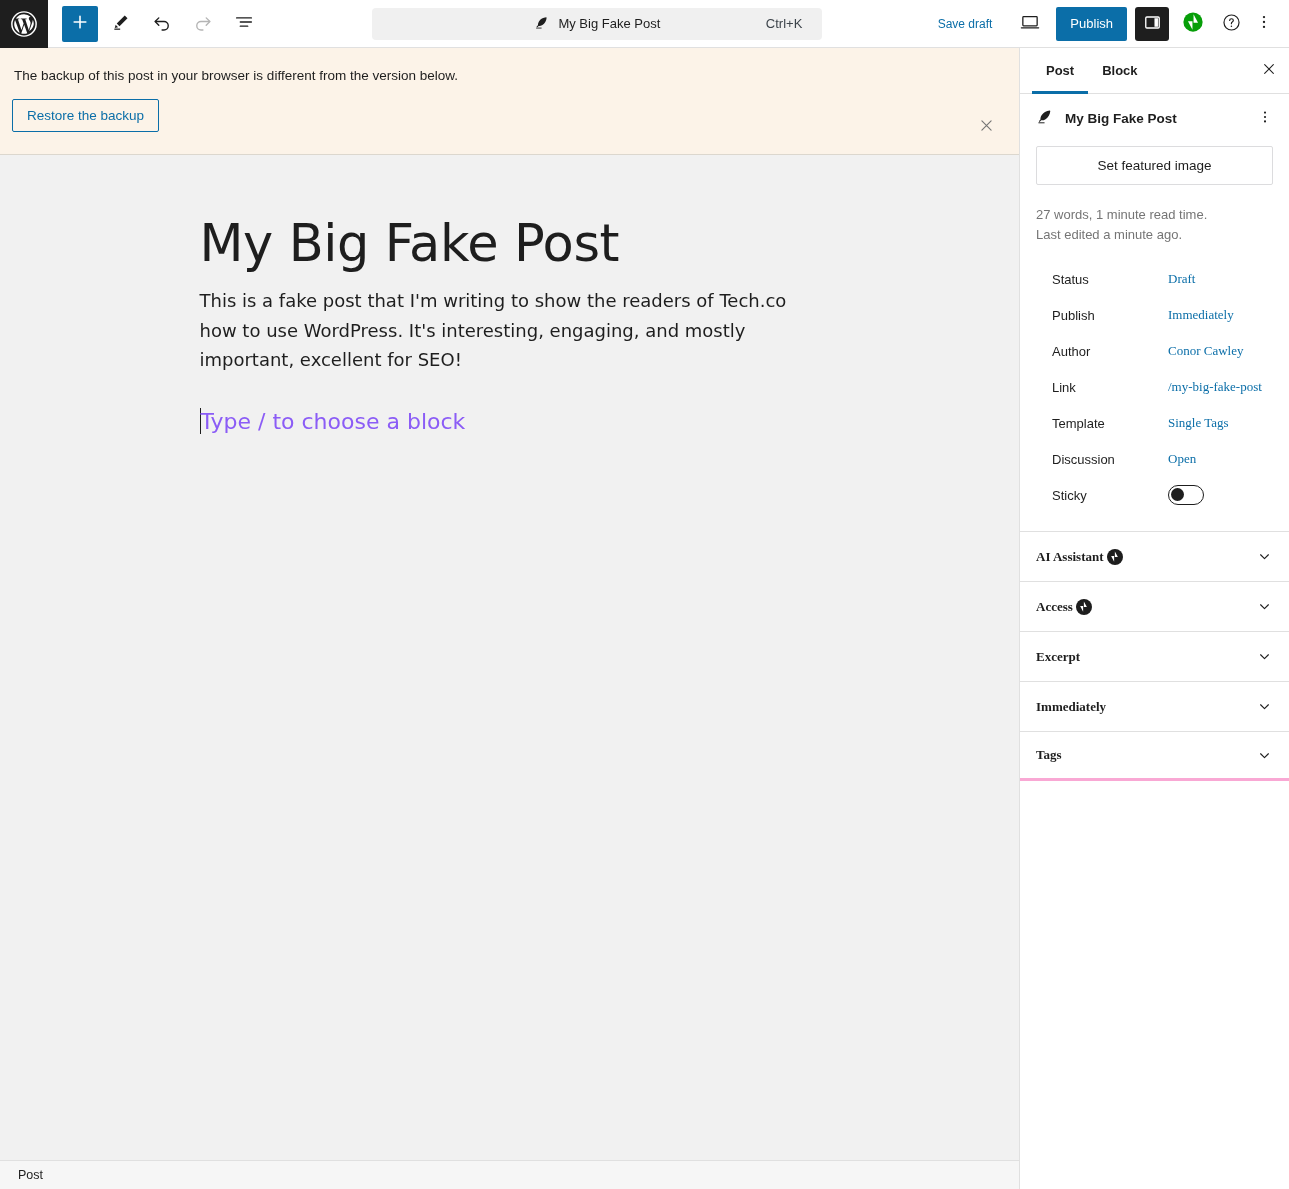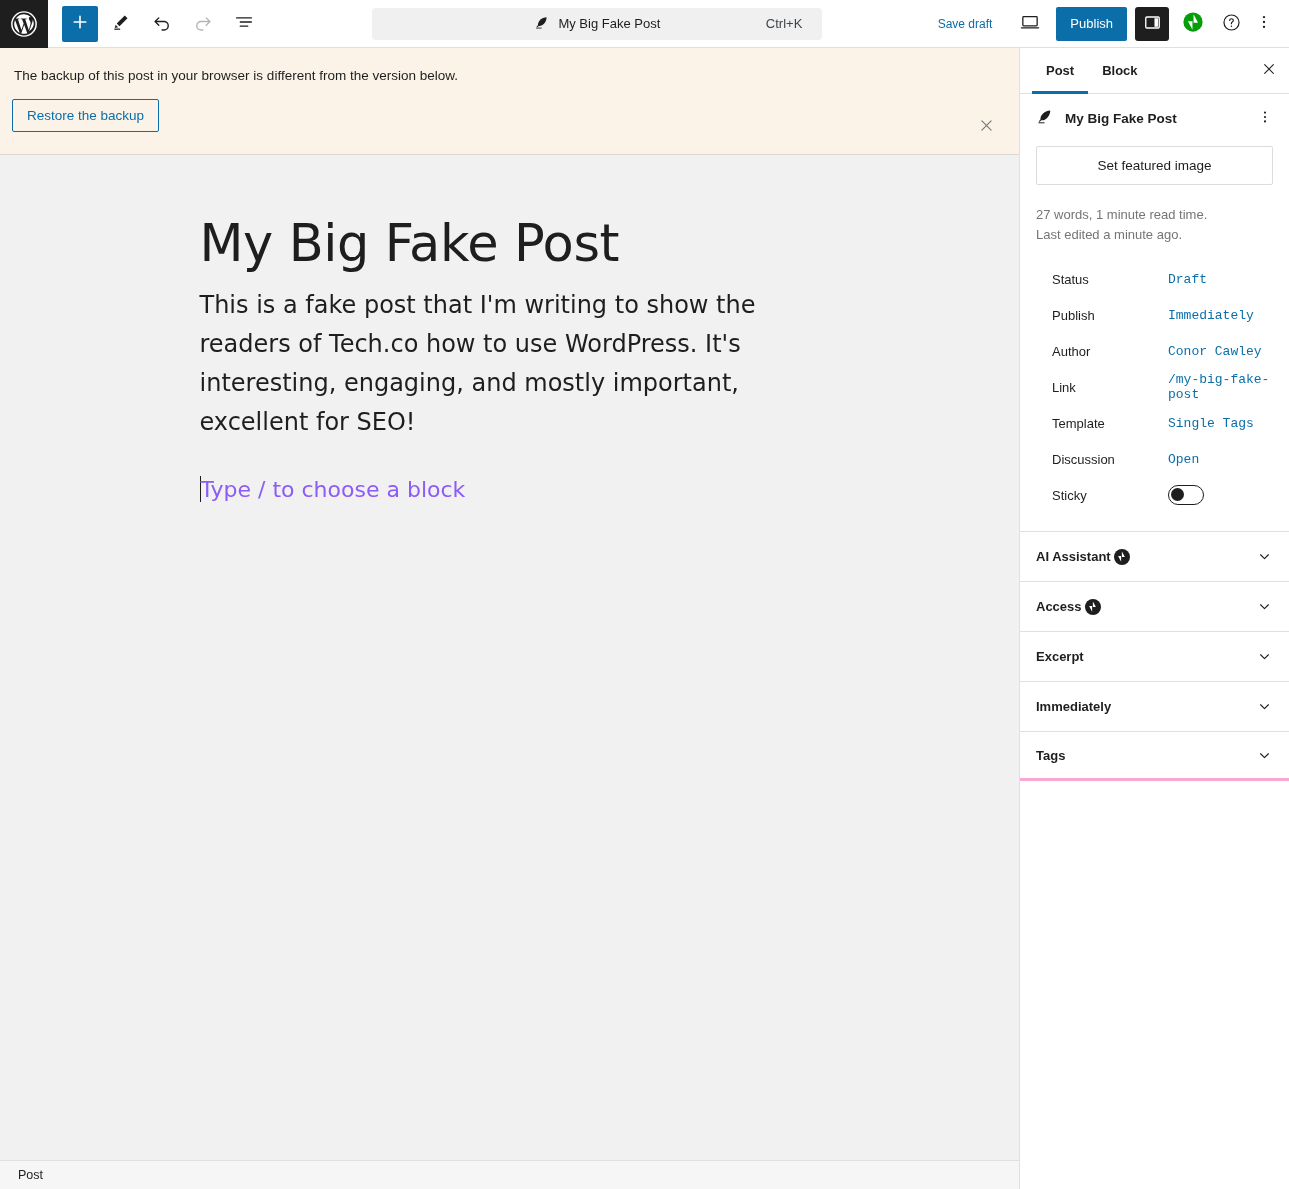--- a/index.html
+++ b/index.html
@@ -232,21 +232,21 @@
   }
   .post-title {
     font-size: 51px;
     line-height: 1.12;
     font-weight: 400;
     color: #1e1e1e;
     letter-spacing: -0.4px;
     font-family: "DejaVu Sans", sans-serif;
   }
   .post-para {
-    font-size: 24px;
+    font-size: 18px;
     line-height: 1.62;
     color: #1e1e1e;
     margin-top: 14px;
     font-family: "DejaVu Sans", sans-serif;
   }
   .block-placeholder {
     font-size: 22px;
     line-height: 1.6;
     color: #8b5cf6;
     margin-top: 30px;
@@ -378,21 +378,21 @@
     color: #1e1e1e;
     flex-shrink: 0;
   }
   .sb-field-value {
     font-size: 13px;
     color: #0b6ea8;
     background: none;
     border: none;
     padding: 0;
     cursor: pointer;
-    font-family: Liberation Mono, monospace;
+    font-family: Liberation Serif, serif;
     text-align: left;
   }
   .toggle {
     width: 36px;
     height: 20px;
     border: 1.5px solid #1e1e1e;
     border-radius: 10px;
     background: #fff;
     position: relative;
     cursor: pointer;
@@ -417,20 +417,21 @@
     cursor: pointer;
     background: #fff;
   }
   .sb-panel-title {
     font-size: 13px;
     font-weight: 600;
     color: #1e1e1e;
     display: flex;
     align-items: center;
     gap: 3px;
+    font-family: Liberation Serif, serif;
   }
   .sb-panel .chev {
     margin-left: auto;
     display: flex;
     align-items: center;
   }
   .sb-panel-last { border-bottom: 3px solid #f9a8d4; text-align: center; }
 
   .sb-filler { flex: 1; background: #fff; }
 

